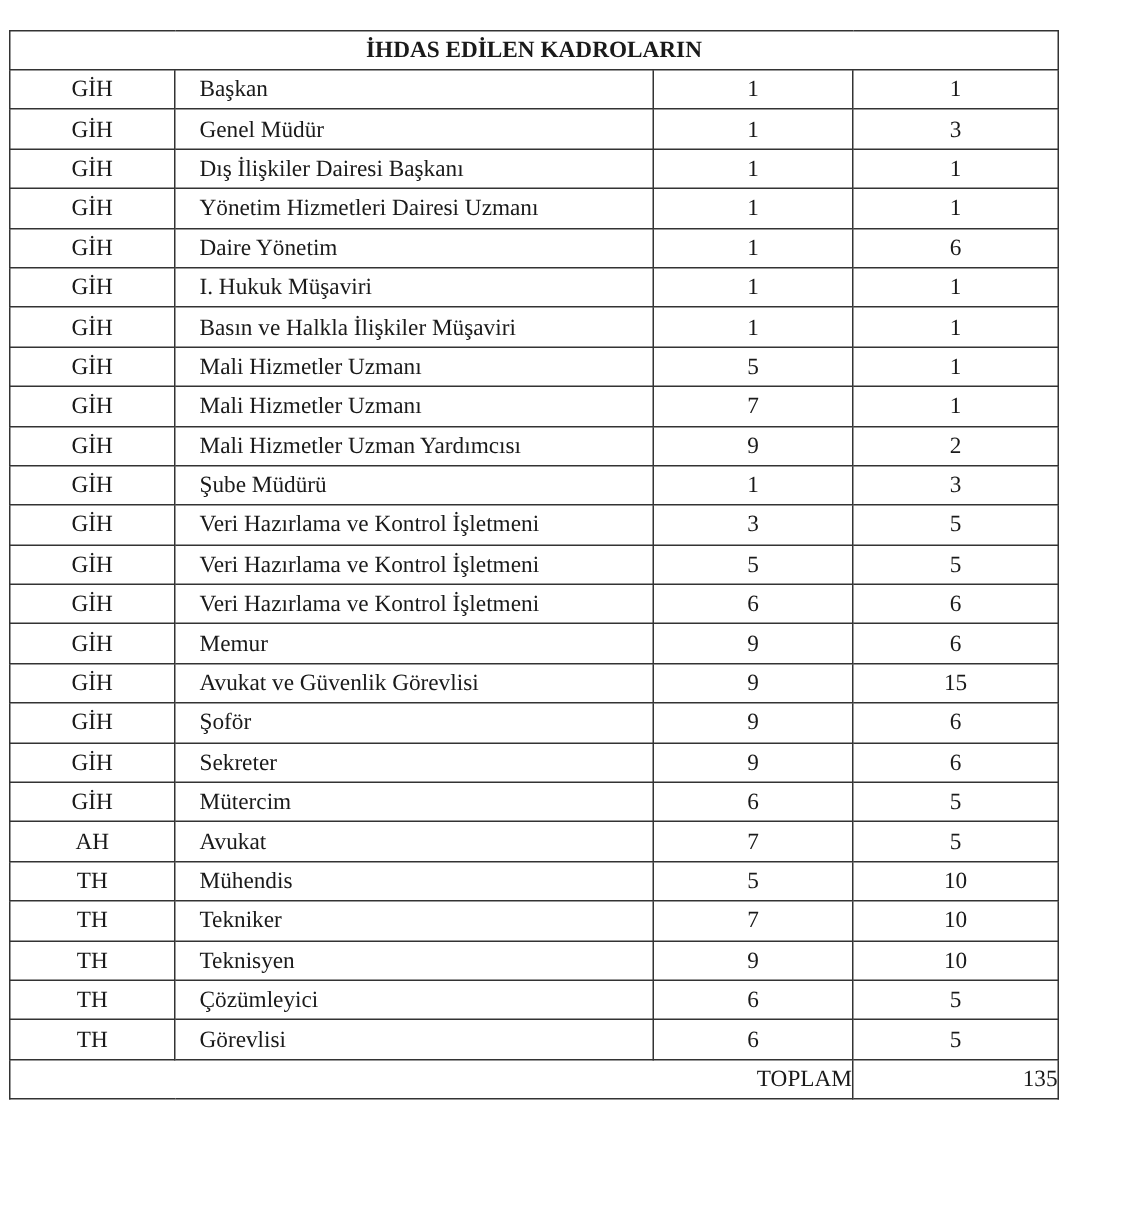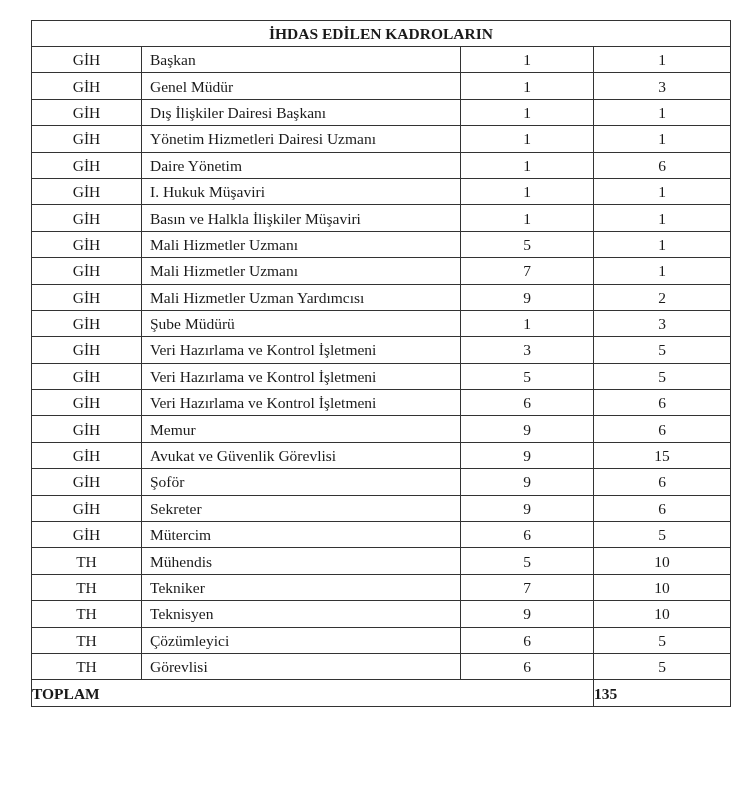--- a/index.html
+++ b/index.html
@@ -1,23 +1,23 @@
 <!DOCTYPE html>
 <html><head>
 <meta charset="utf-8">
 <style>
   html,body{margin:0;padding:0;background:#fff;}
   body{width:750px;height:803px;position:relative;overflow:hidden;font-family:"Liberation Serif","DejaVu Serif",serif;color:#1a1a1a;}
-  table{position:absolute;left:31px;top:20px;width:699px;border-collapse:collapse;table-layout:fixed;}
+  table{position:absolute;left:6px;top:20px;width:699px;border-collapse:collapse;table-layout:fixed;}
   td,th{border:1.3px solid #333;padding:0;height:25.4px;font-size:15.5px;line-height:25px;}
   th{font-weight:bold;text-align:center;}
   .title{height:25px;}
   .c{text-align:center;}
-  .l{text-align:left;padding-left:8px;white-space:nowrap;margin-left:30px;}
-  .tot{font-weight:bold;text-align:left;}
+  .l{text-align:left;padding-left:16px;white-space:nowrap;margin-left:30px;}
+  .tot{font-weight:normal;text-align:right;}
 </style>
 </head>
 <body>
 
 <table>
   <colgroup>
     <col style="width:110px">
     <col style="width:319px">
     <col style="width:133px">
     <col style="width:137px">
@@ -136,20 +136,26 @@
         <td class="c">9</td>
         <td class="c">6</td>
       </tr>
       <tr>
         <td class="c">GİH</td>
         <td class="l">Mütercim</td>
         <td class="c">6</td>
         <td class="c">5</td>
       </tr>
       <tr>
+        <td class="c">AH</td>
+        <td class="l">Avukat</td>
+        <td class="c">7</td>
+        <td class="c">5</td>
+      </tr>
+      <tr>
         <td class="c">TH</td>
         <td class="l">Mühendis</td>
         <td class="c">5</td>
         <td class="c">10</td>
       </tr>
       <tr>
         <td class="c">TH</td>
         <td class="l">Tekniker</td>
         <td class="c">7</td>
         <td class="c">10</td>

